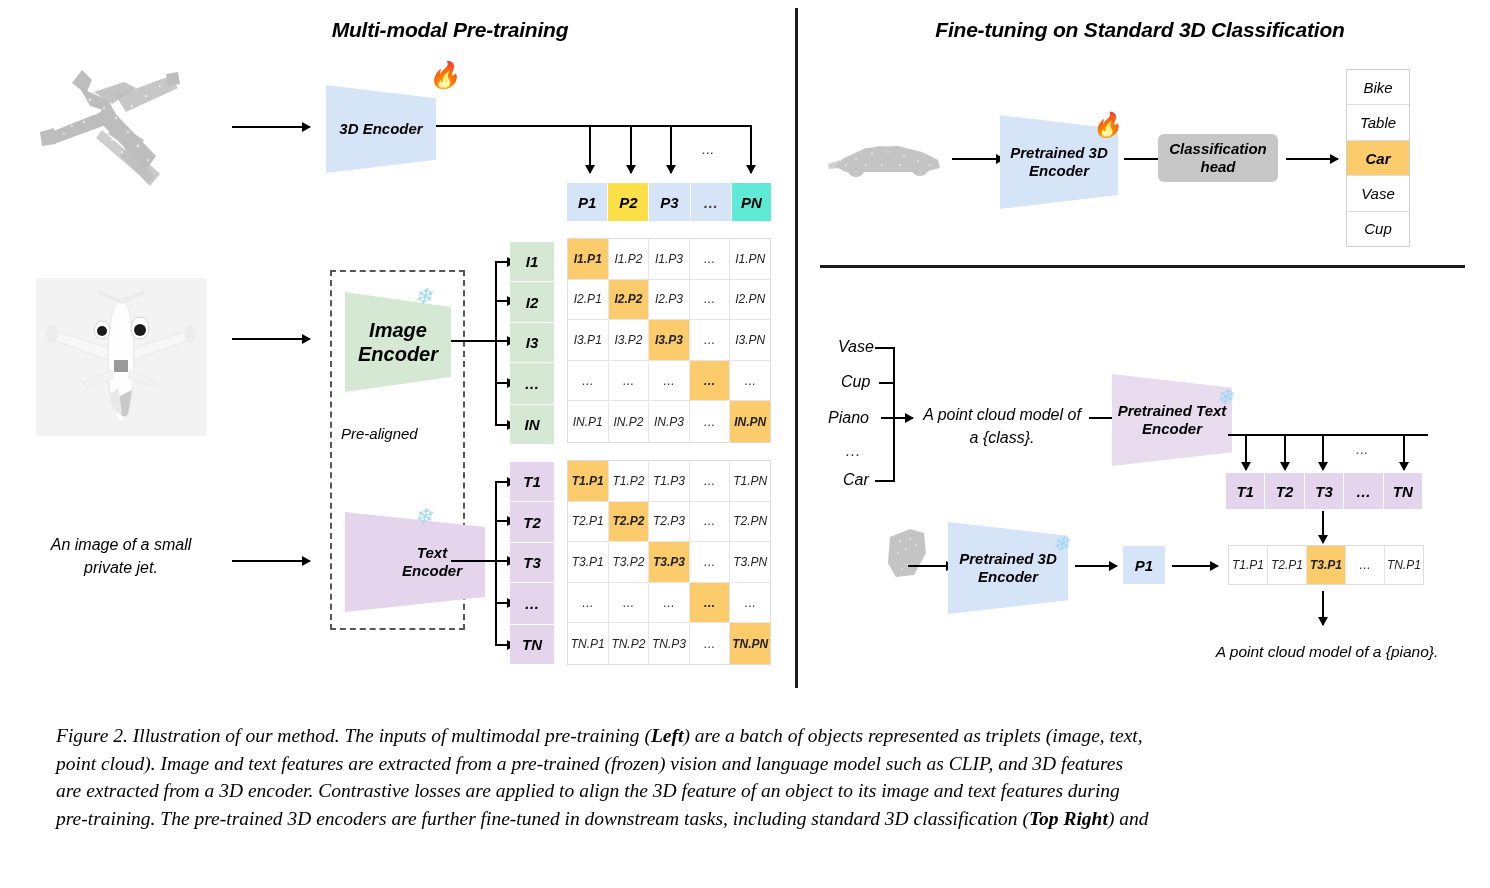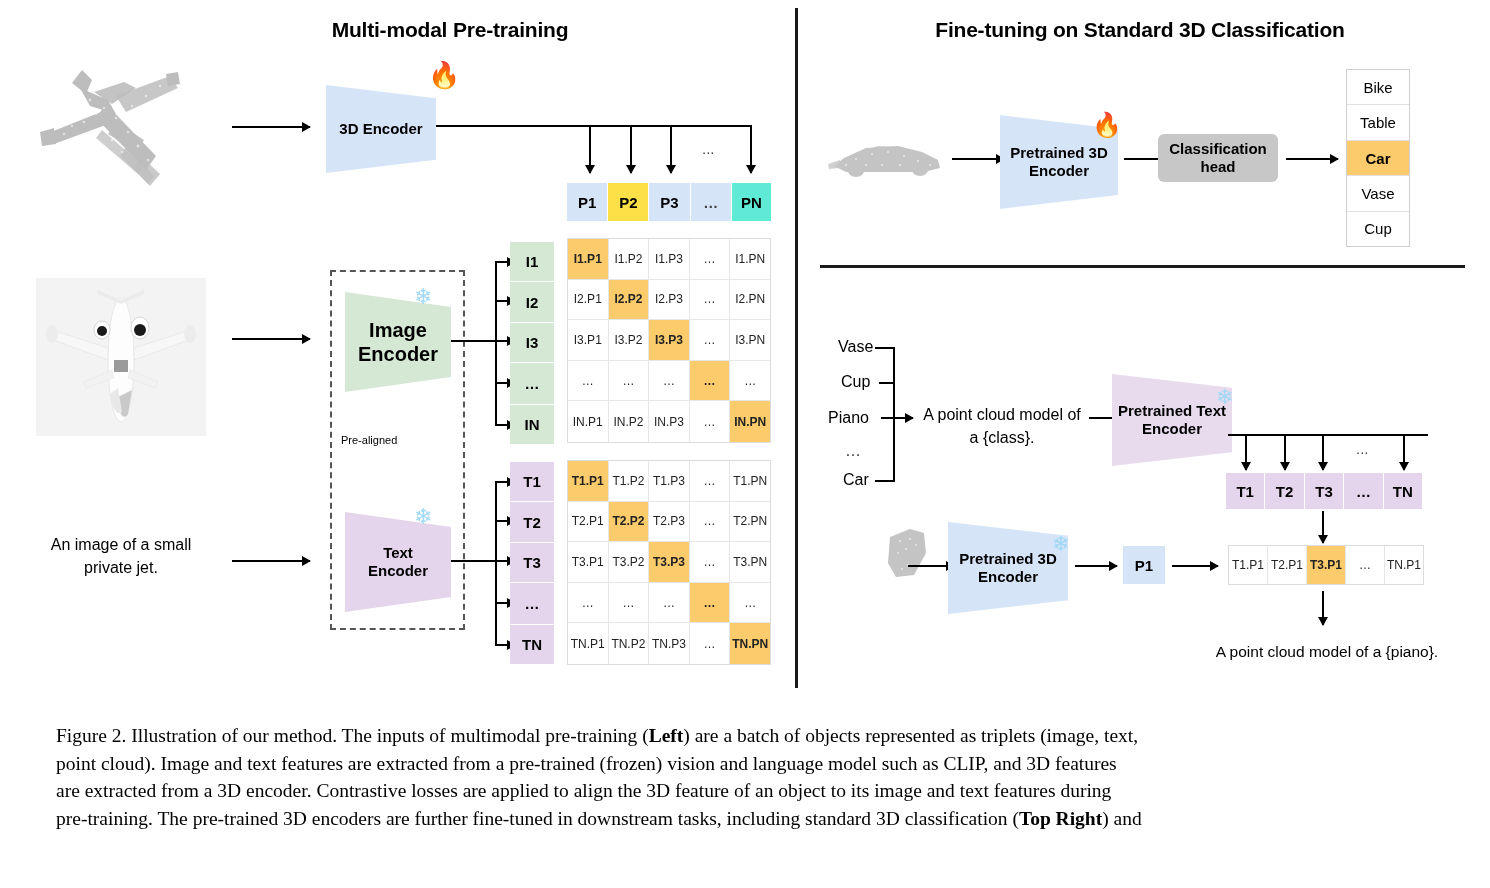--- a/index.html
+++ b/index.html
@@ -1,17 +1,17 @@
 <!DOCTYPE html>
 <html><head>
 <meta charset="utf-8">
 <style>
   html,body{margin:0;padding:0;background:#ffffff;}
   body{width:1490px;height:888px;font-family:"Liberation Sans",sans-serif;color:#000;}
-  #root{position:relative;width:1488px;height:888px;overflow:hidden;}
+  #root{position:relative;width:1488px;height:888px;overflow:hidden;font-style:italic;}
 
   .abs{position:absolute;}
   .ttl{font-weight:bold;font-size:21px;letter-spacing:-.2px;text-align:center;}
   .lbl{font-size:15px;}
 
   
   .vdiv{background:#1a1a1a;width:3px;}
   .hdiv{background:#1a1a1a;height:3px;}
 
   
@@ -161,29 +161,29 @@
       <ellipse cx="104" cy="50" rx="9" ry="11" fill="#ffffff" stroke="#cccccc" stroke-width="0.8"></ellipse>
       <circle cx="104" cy="52" r="6" fill="#1a1a1a"></circle>
       <path d="M80 120 Q85 146 92 136 L96 112 Z" fill="#c9c9c9"></path>
       <path d="M74 116 Q78 140 86 134 L82 110 Z" fill="#e8e8e8"></path>
     </svg>
   </div>
 
   <div class="arrow" style="left:232px;top:338px;width:78px;"></div>
 
   <div class="dashed" style="left:330px;top:270px;width:135px;height:360px;"></div>
-  <div class="abs lbl" style="left:341px;top:434px;font-size:11px;">Pre-aligned</div>
+  <div class="abs lbl" style="left:341px;top:425px;font-size:15px;">Pre-aligned</div>
 
   <div class="trap" style="left:345px;top:292px;width:106px;height:100px;font-size:20px;">
     <div class="tshape" style="background:#d5e8d4;"></div>
     <span style="white-space:pre-line;">Image<br>Encoder</span>
   </div>
   <div class="snow" style="left:414px;top:286px;font-size:22px;color:#9ed8f5;">❄</div>
 
-  <div class="trap" style="left:345px;top:512px;width:106px;height:100px;font-size:15px;">
+  <div class="trap" style="left:345px;top:512px;width:106px;height:100px;font-size:15px;padding-left:34px;">
     <div class="tshape" style="background:#e4d5ec;"></div>
     <span style="white-space:pre-line;">Text<br>Encoder</span>
   </div>
   <div class="snow" style="left:414px;top:506px;font-size:22px;color:#9ed8f5;">❄</div>
 
   <div class="abs" style="left:26px;top:533px;width:190px;font-size:16px;text-align:center;line-height:1.45;">An image of a small private jet.</div>
   <div class="arrow" style="left:232px;top:560px;width:78px;"></div>
 
   <div class="line" style="left:495px;top:262px;width:2px;height:164px;"></div>
   <div class="line" style="left:451px;top:340px;width:46px;height:2px;"></div>

